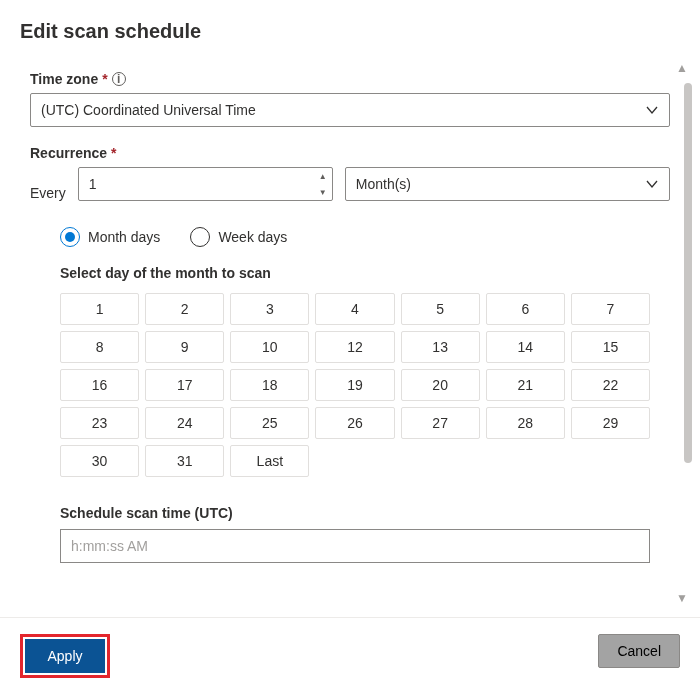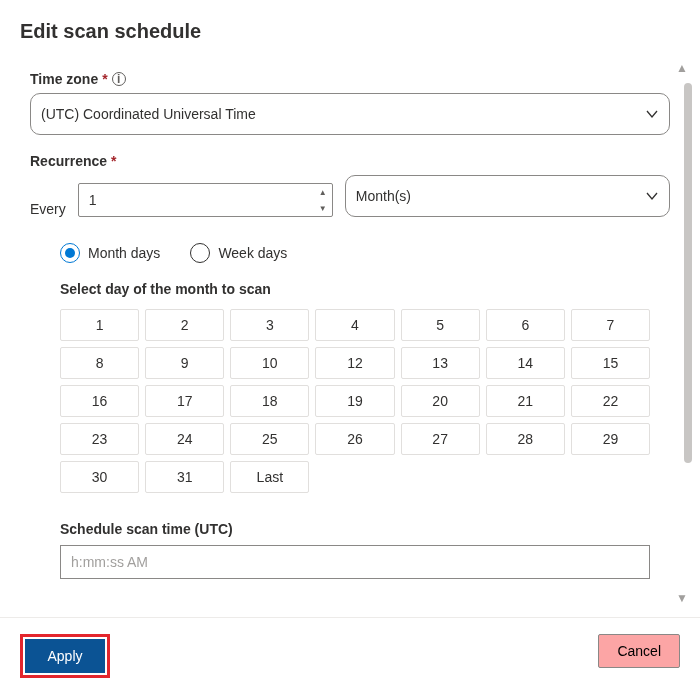--- a/index.html
+++ b/index.html
@@ -42,22 +42,22 @@
       border: 1px solid #605e5c;
       border-radius: 50%;
       width: 14px;
       height: 14px;
       display: inline-flex;
       align-items: center;
       justify-content: center;
     }
     .select-box {
       border: 1px solid #8a8886;
-      border-radius: 10px;
-      height: 42px;
+      border-radius: 2px;
+      height: 34px;
       display: flex;
       align-items: center;
       justify-content: space-between;
       padding: 0 10px;
       cursor: pointer;
     }
     .chevron {
       width: 14px;
       height: 14px;
     }
@@ -203,21 +203,21 @@
       background: #0b5394;
       color: #fff;
       border: none;
       padding: 8px 20px;
       font-size: 14px;
       cursor: pointer;
       min-width: 80px;
       height: 34px;
     }
     .cancel-btn {
-      background: #fca5a5;
+      background: #a3a3a3;
       border: 1px solid #8a8886;
       padding: 7px 18px;
       font-size: 14px;
       cursor: pointer;
       border-radius: 2px;
       height: 34px;
     }
   </style>
 </head>
 <body>

